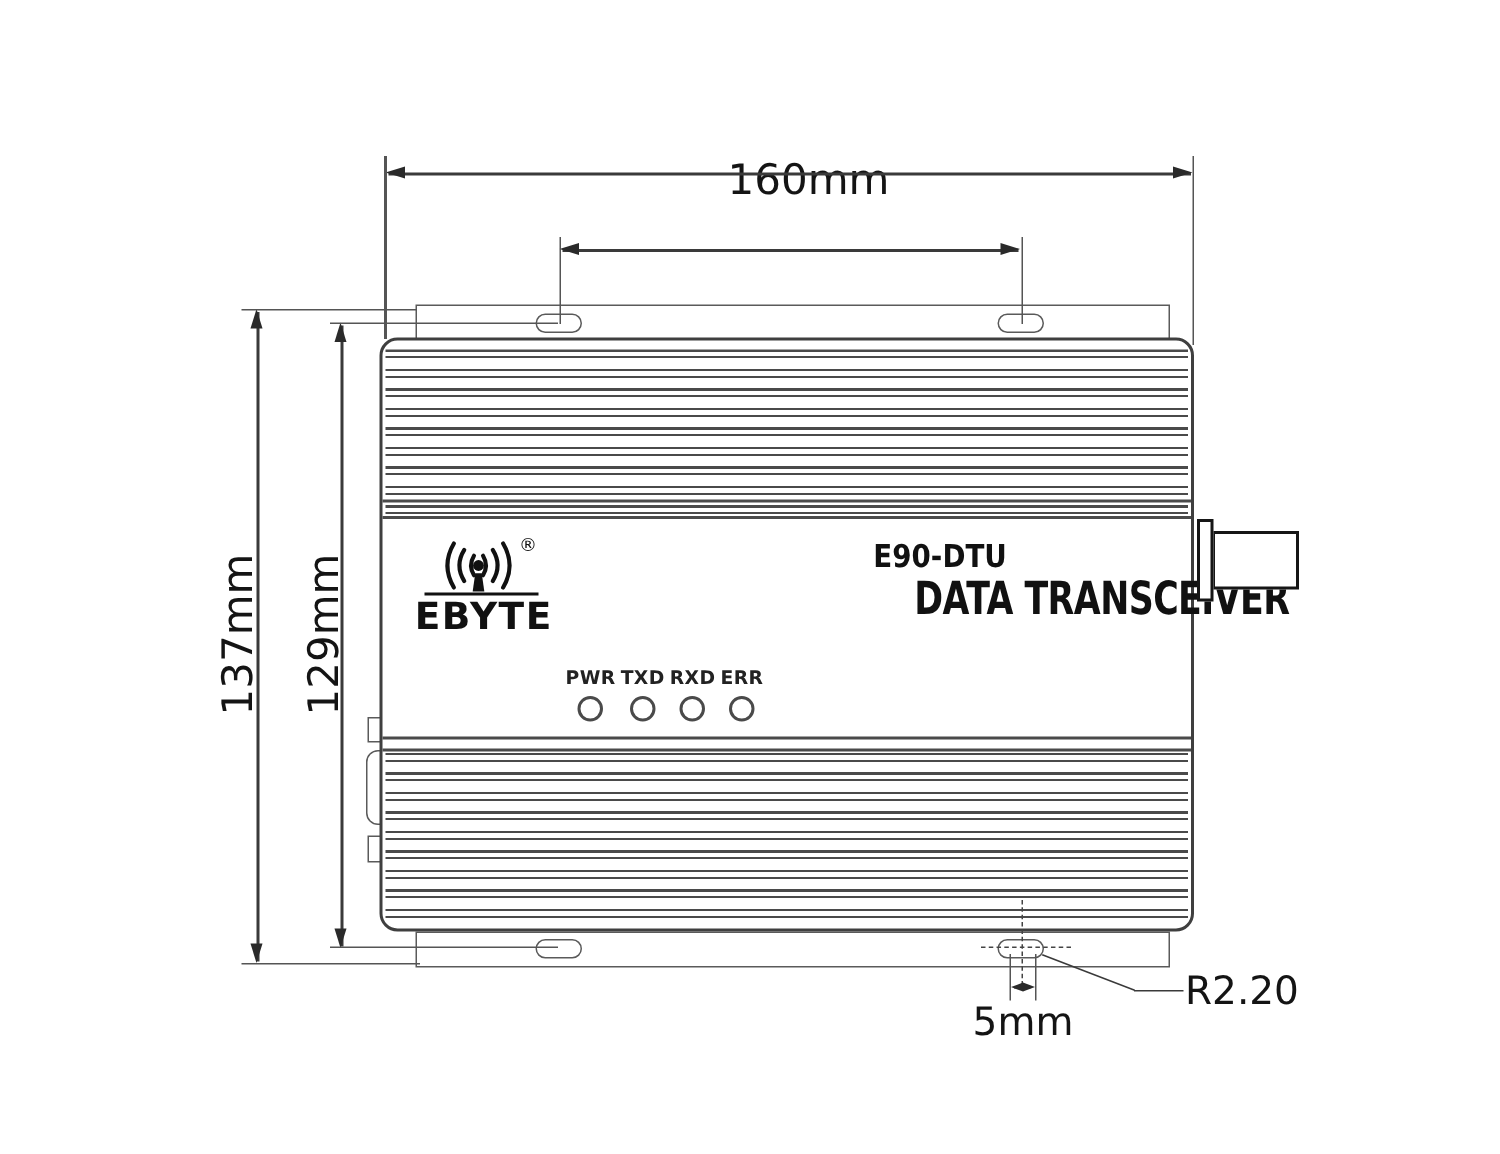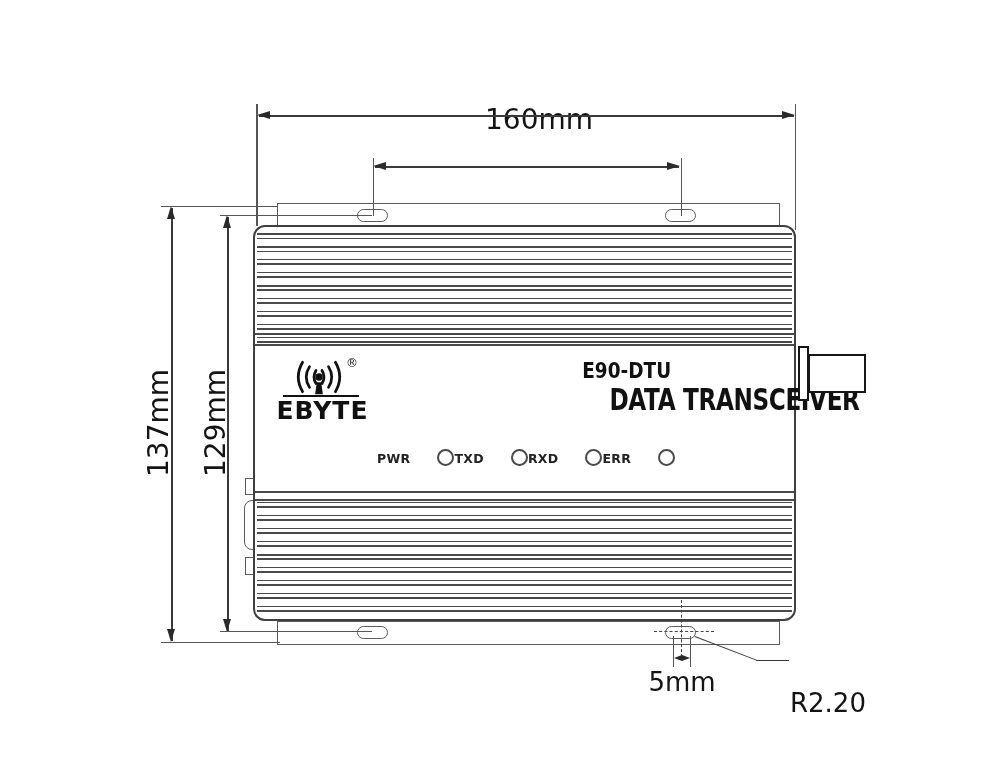--- a/index.html
+++ b/index.html
@@ -36,21 +36,21 @@
   #brand-name{position:absolute;left:0;top:36px;width:105px;text-align:center;
               font-weight:bold;font-size:25px;letter-spacing:1px;color:#111;}
   #reg-mark{position:absolute;left:76px;top:-4px;font-size:12px;color:#111;}
   #logo-underline{position:absolute;left:13px;top:35px;width:76px;height:2px;background:#111;}
   
   #model-block{position:absolute;left:300px;top:133px;width:227px;text-align:left;color:#111;}
   #model-label{font-weight:bold;font-size:21px;transform:scaleX(0.88);transform-origin:right center;line-height:23px;}
   #product-name{font-weight:bold;font-size:30.5px;transform:scaleX(0.76);transform-origin:right center;line-height:32px;margin-top:1px;letter-spacing:-0.5px;white-space:nowrap;}
   
   #led-indicators{position:absolute;left:122px;top:217px;width:132px;display:flex;justify-content:space-between;}
-  .led{display:flex;flex-direction:row;align-items:flex-end;gap:27px;}
+  .led{display:flex;flex-direction:column;align-items:center;}
   .led-label{font-size:12.5px;font-weight:bold;color:#222;letter-spacing:0.3px;}
   .led-circle{width:13px;height:13px;border:2px solid #4a4a4a;border-radius:50%;margin-top:5px;background:#fff;}
   
   .ant{position:absolute;background:#fff;border:2px solid #161616;box-sizing:border-box;z-index:3;}
   .dimz{z-index:5;}
 </style>
 </head>
 <body>
 
 <div id="canvas">
@@ -153,15 +153,15 @@
   <div class="dash-v dimz" style="left:680.5px;top:600px;height:57px;"></div>
   <div class="vline ext dimz" style="left:672.5px;top:636px;height:31px;"></div>
   <div class="vline ext dimz" style="left:689.5px;top:636px;height:31px;"></div>
   <div class="hline dimz" style="left:676px;top:658px;width:11px;height:1.2px;"></div>
   <div class="arr sml dimz" style="left:673.5px;top:655px;"></div>
   <div class="arr smr dimz" style="left:681.5px;top:655px;"></div>
   <div class="dim-label small dimz" style="left:646px;top:667px;width:72px;">5mm</div>
 
   <div class="hline dimz" style="left:695px;top:636px;width:66px;height:1.3px;transform:rotate(21deg);transform-origin:0 0;"></div>
   <div class="hline dimz" style="left:756px;top:659.5px;width:33px;height:1.3px;"></div>
-  <div class="dim-label small dimz" style="left:790px;top:646px;width:95px;text-align:left;margin-top:42px;">R2.20</div>
+  <div class="dim-label small dimz" style="left:790px;top:646px;width:95px;text-align:left;">R2.20</div>
 
 </div>
 
 </body></html>

